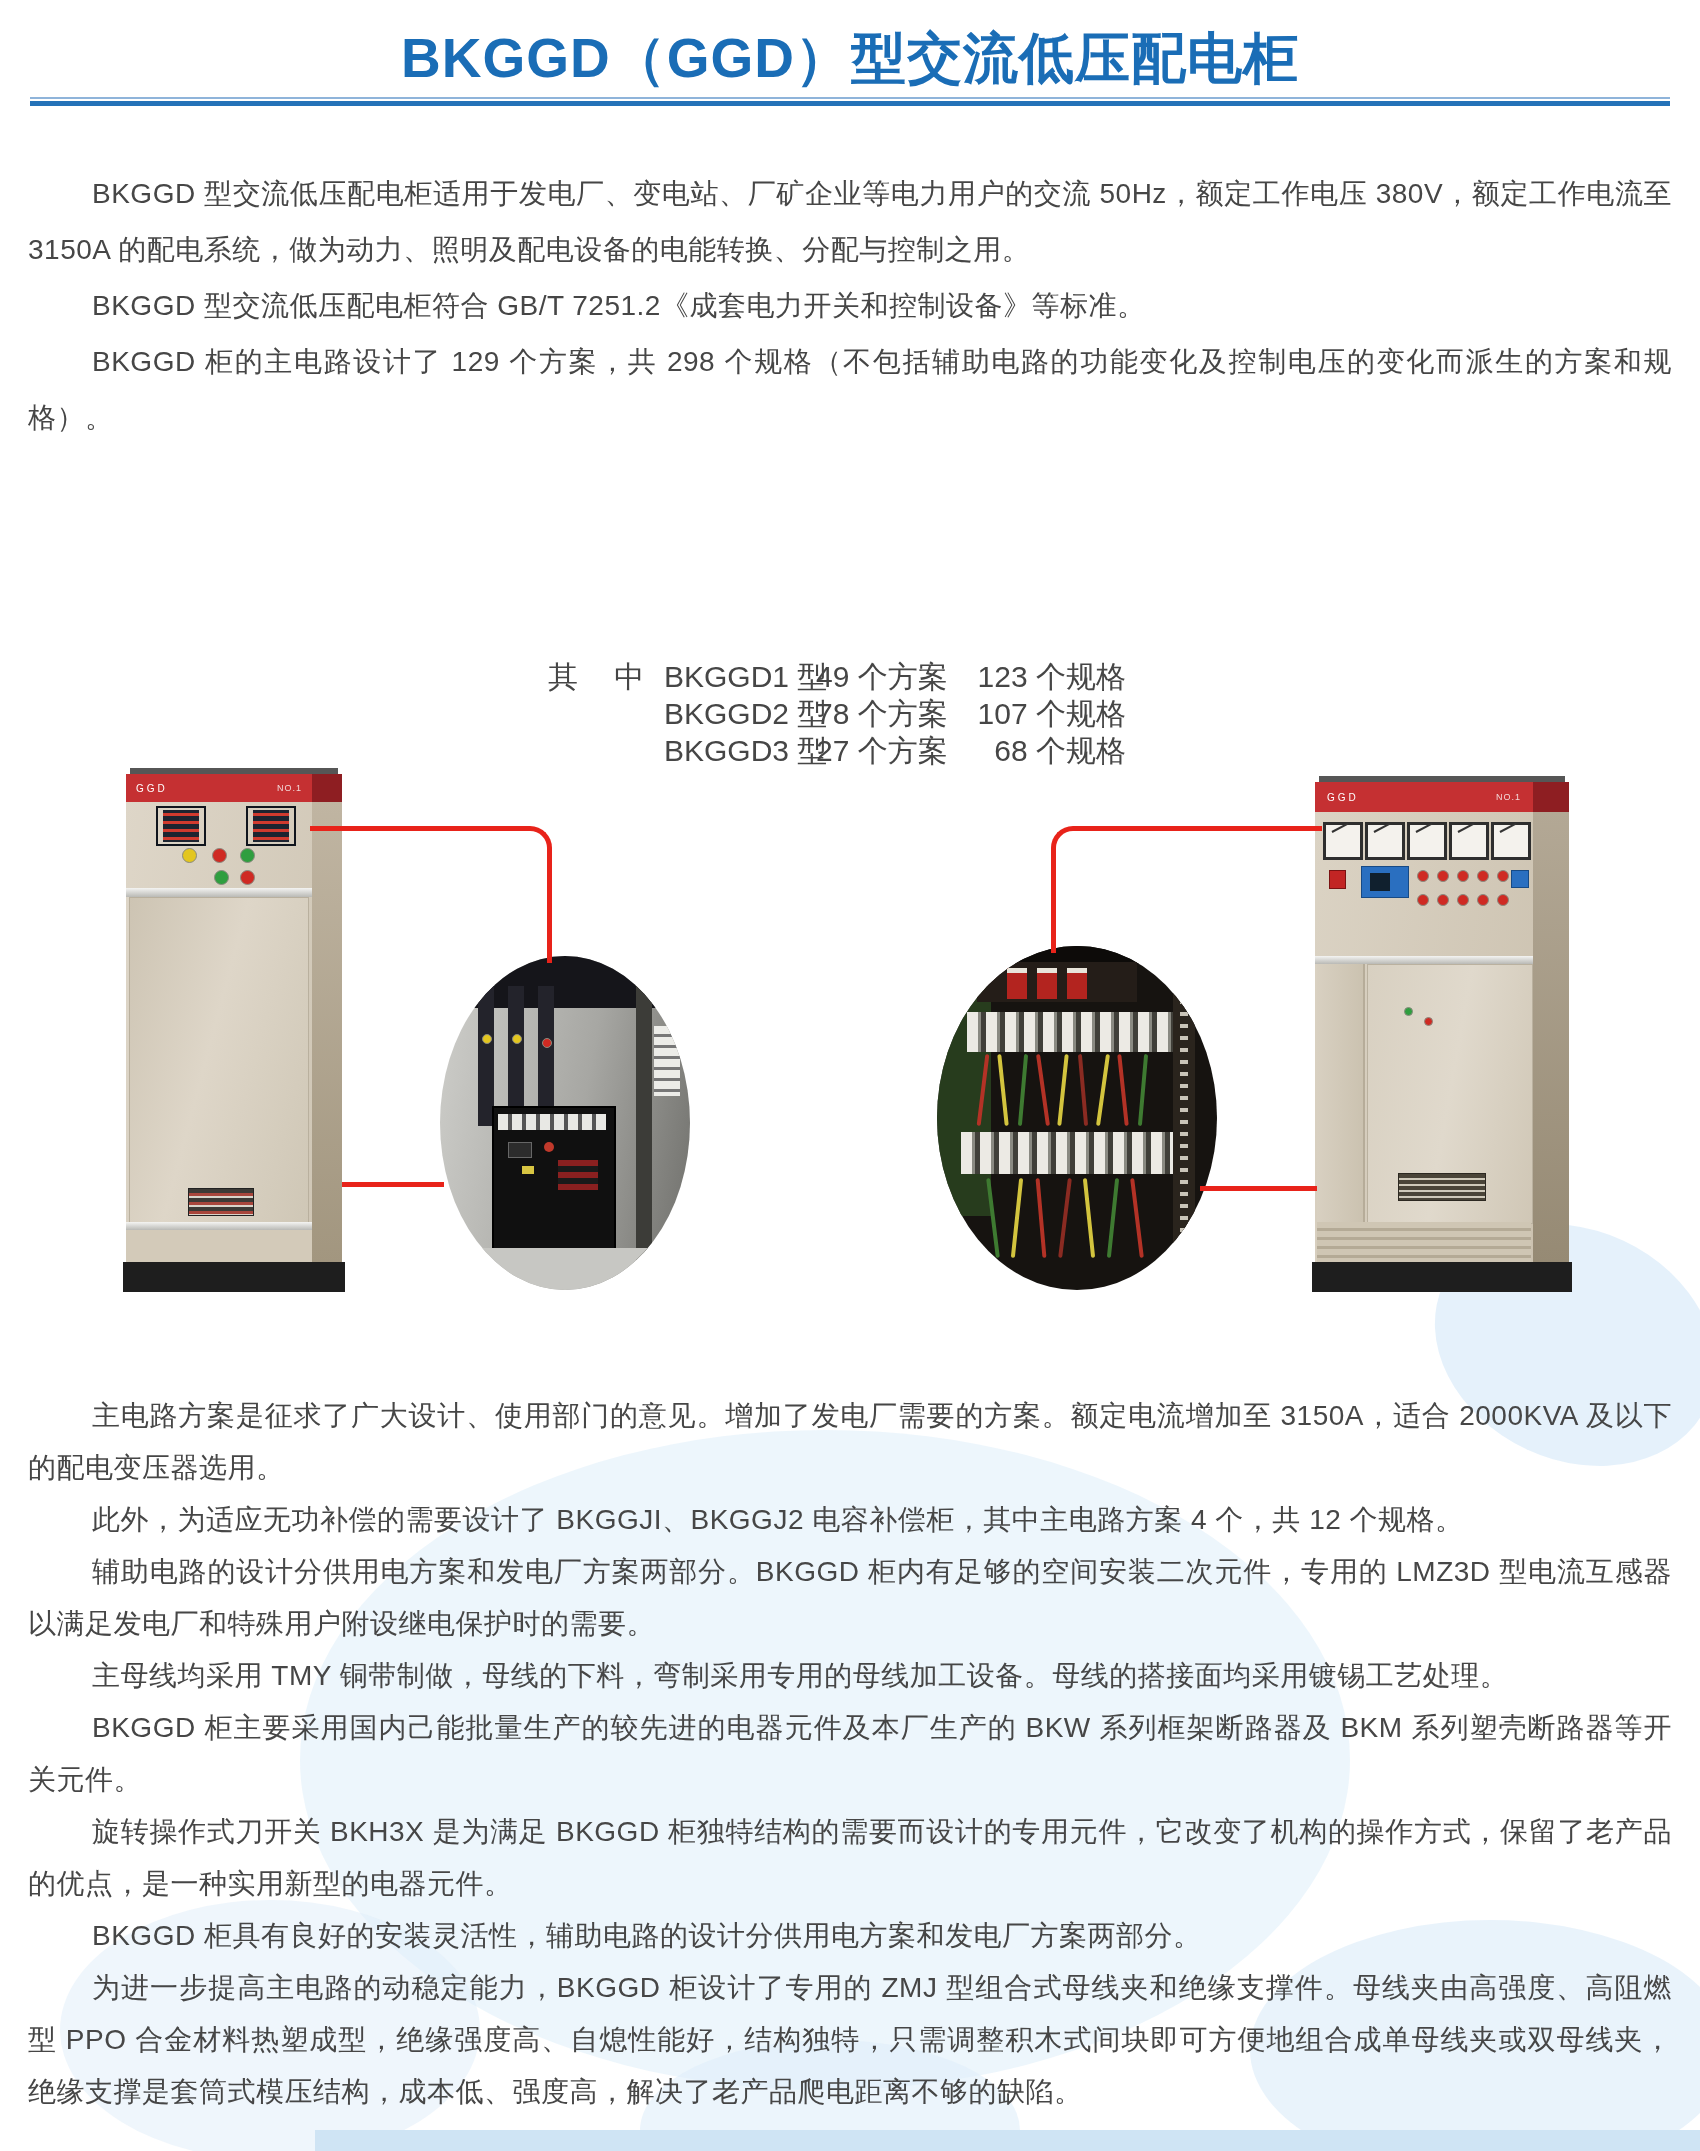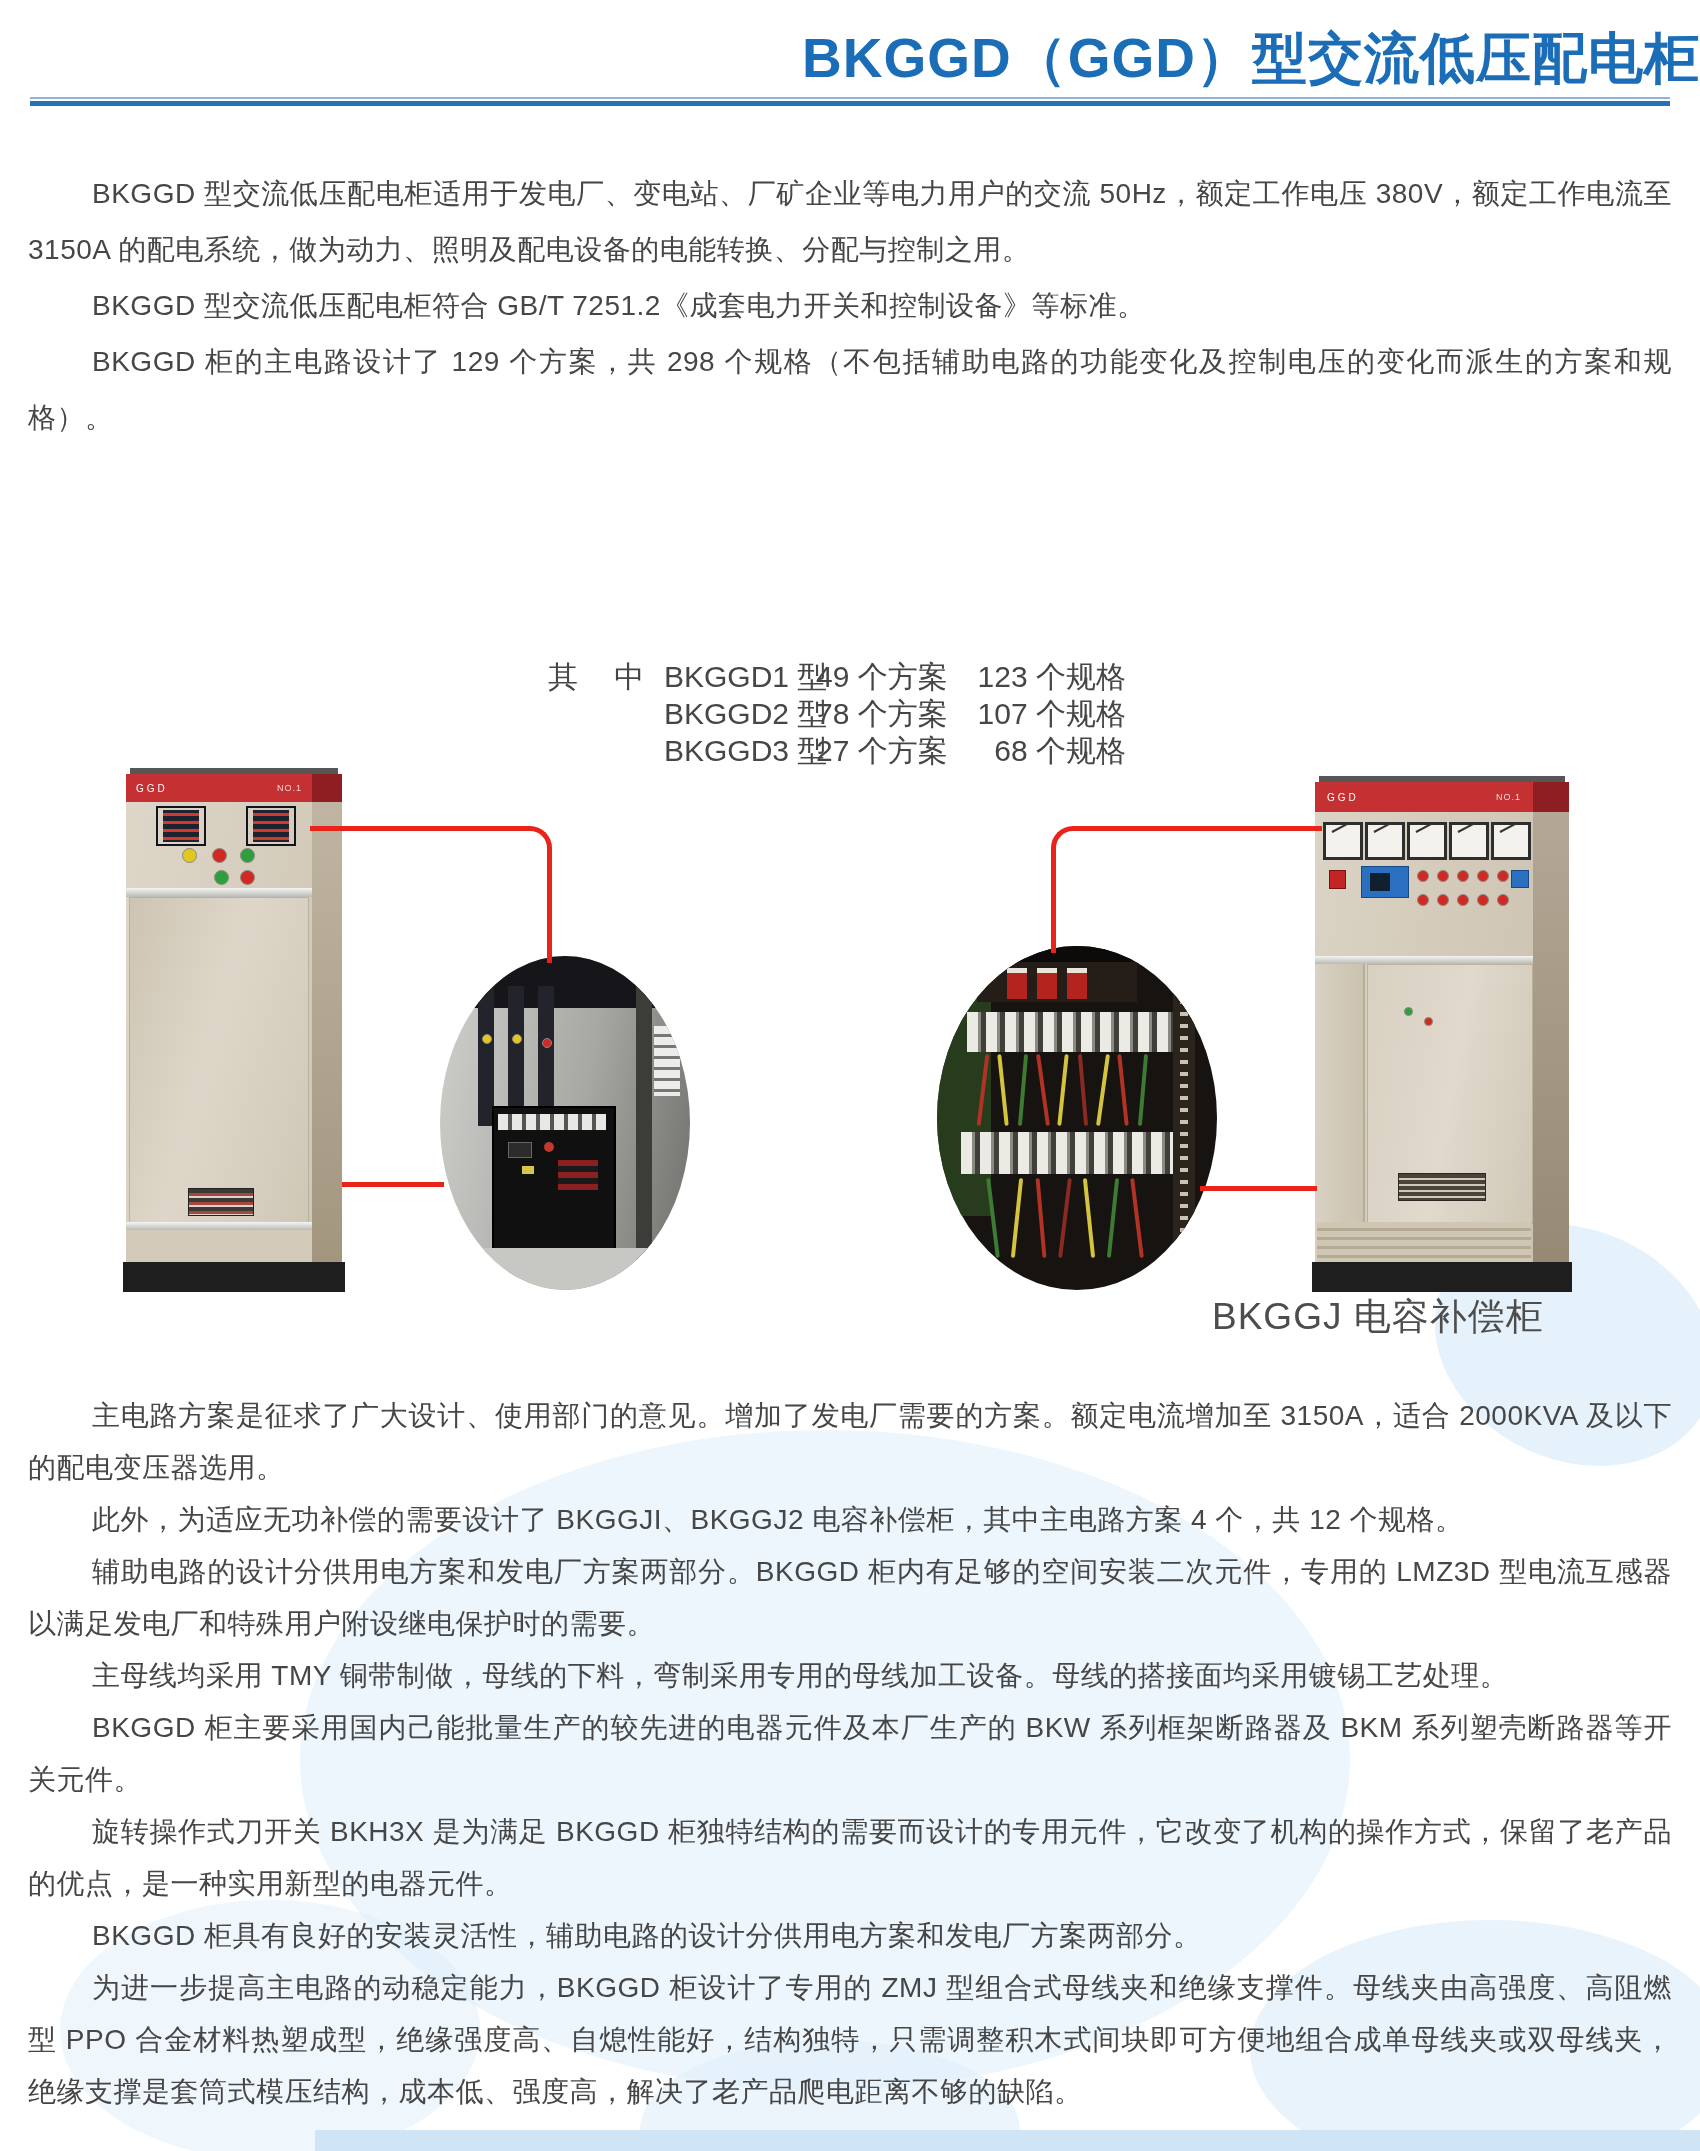--- a/index.html
+++ b/index.html
@@ -9,21 +9,21 @@
   
   .wm{position:absolute;background:#dfeefa;border-radius:50%;z-index:0;}
   .wm1{left:300px;top:1430px;width:1050px;height:660px;opacity:.55;}
   .wm2{left:1430px;top:1230px;width:290px;height:230px;opacity:.8;transform:rotate(25deg);}
   .wm3{left:60px;top:1900px;width:420px;height:260px;opacity:.5;}
   .wm4{left:1250px;top:1920px;width:480px;height:260px;opacity:.7;}
   .wm5{left:640px;top:2040px;width:380px;height:180px;opacity:.6;}
   .wm-strip{position:absolute;left:315px;top:2130px;width:1385px;height:21px;background:#cfe4f4;z-index:0;}
 
   
-  .title{position:absolute;left:0;top:22px;width:100%;margin:0;text-align:right;
+  .title{position:absolute;left:0;top:22px;width:100%;margin:0;text-align:center;
          font-size:55px;font-weight:bold;color:#1a6db6;letter-spacing:1px;z-index:2;}
   .rule{position:absolute;left:30px;right:30px;top:97px;z-index:2;}
   .rule-thin{height:2px;background:#8fb4da;margin-bottom:2px;}
   .rule-thick{height:5px;background:#2472b8;}
 
   
   .textblock{position:absolute;left:28px;width:1644px;z-index:2;color:#464646;
              text-align:justify;letter-spacing:.5px;}
   .textblock p{margin:0;text-indent:64px;font-size:28px;}
   .tb-top{top:166px;}
@@ -316,21 +316,20 @@
       <div class="cr-door-r">
         <div class="light cr-dlt lt-g" style="left:36px;top:42px;"></div>
         <div class="light cr-dlt lt-r" style="left:56px;top:52px;"></div>
         <div class="cr-plate"></div>
       </div>
       <div class="cr-louver"></div>
     </div>
     <div class="cr-base"></div>
   </div>
 
-  <div class="caption caption-right">BKGGJ 电容补偿柜</div>
 
   <div class="textblock tb-bottom">
     <p>主电路方案是征求了广大设计、使用部门的意见。增加了发电厂需要的方案。额定电流增加至 3150A，适合 2000KVA 及以下的配电变压器选用。</p>
     <p>此外，为适应无功补偿的需要设计了 BKGGJI、BKGGJ2 电容补偿柜，其中主电路方案 4 个，共 12 个规格。</p>
     <p>辅助电路的设计分供用电方案和发电厂方案两部分。BKGGD 柜内有足够的空间安装二次元件，专用的 LMZ3D 型电流互感器以满足发电厂和特殊用户附设继电保护时的需要。</p>
     <p>主母线均采用 TMY 铜带制做，母线的下料，弯制采用专用的母线加工设备。母线的搭接面均采用镀锡工艺处理。</p>
     <p>BKGGD 柜主要采用国内己能批量生产的较先进的电器元件及本厂生产的 BKW 系列框架断路器及 BKM 系列塑壳断路器等开关元件。</p>
     <p>旋转操作式刀开关 BKH3X 是为满足 BKGGD 柜独特结构的需要而设计的专用元件，它改变了机构的操作方式，保留了老产品的优点，是一种实用新型的电器元件。</p>
     <p>BKGGD 柜具有良好的安装灵活性，辅助电路的设计分供用电方案和发电厂方案两部分。</p>
     <p>为进一步提高主电路的动稳定能力，BKGGD 柜设计了专用的 ZMJ 型组合式母线夹和绝缘支撑件。母线夹由高强度、高阻燃型 PPO 合金材料热塑成型，绝缘强度高、自熄性能好，结构独特，只需调整积木式间块即可方便地组合成单母线夹或双母线夹，绝缘支撑是套筒式模压结构，成本低、强度高，解决了老产品爬电距离不够的缺陷。</p>

